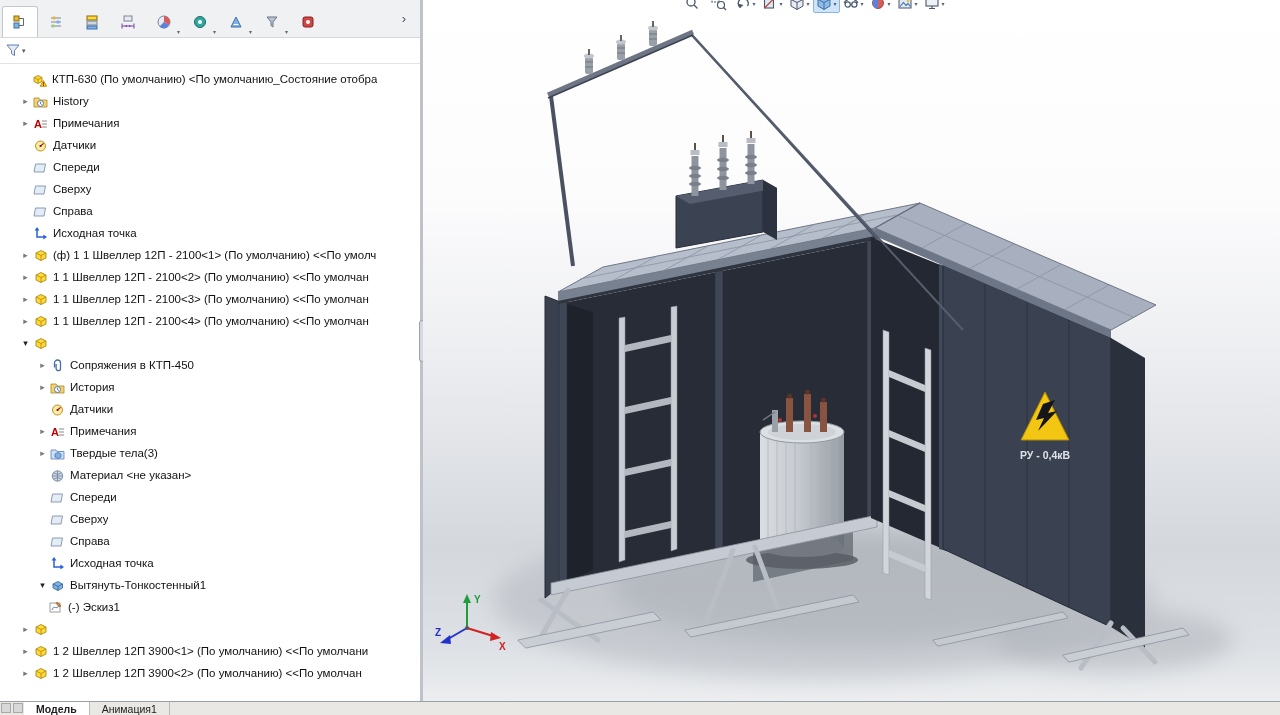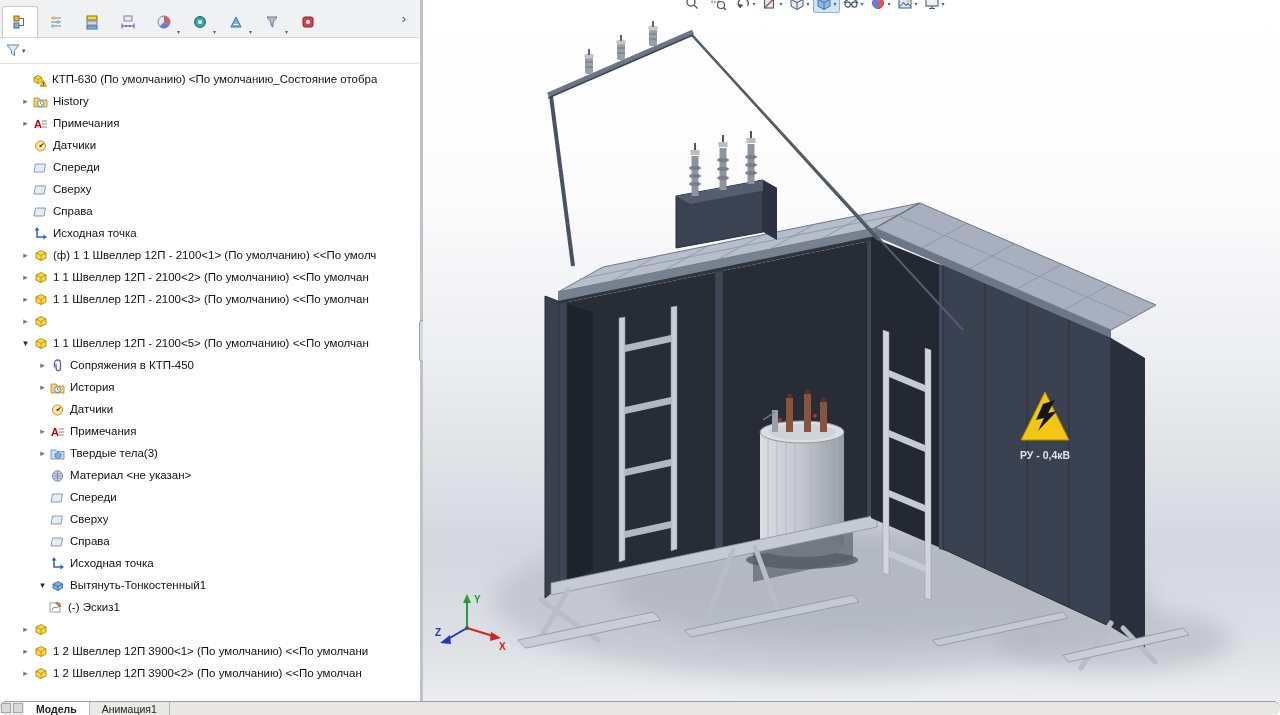--- a/index.html
+++ b/index.html
@@ -34,21 +34,21 @@
   .hud-item.active{background:#cfe4f8;border:1px solid #8ab4e8;border-radius:2px;}
   .hud-caret{font-size:6px;color:#53607a;margin-left:1px;}
   #fullscreen-btn{position:absolute;right:6px;top:0;height:12px;overflow:hidden;}
   #fullscreen-btn svg{margin-top:-5px;}
   
   #task-pane{position:absolute;right:0;top:33px;width:25px;display:flex;flex-direction:column;gap:5px;padding:2px 1px;background:#eef1f5;border:1px solid #c9cdd4;border-right:none;border-radius:3px 0 0 3px;}
   .task-btn{width:21px;height:21px;background:#fff;border:1px solid #c2c7cf;border-radius:2px;display:flex;align-items:center;justify-content:center;}
   
   #triad{position:absolute;left:10px;top:590px;}
   
-  #bottom-bar{position:absolute;left:0;top:701px;width:1280px;height:14px;background:#e9e8e5;border-top:1px solid #9aa0a8;display:flex;align-items:stretch;font-size:10.5px;border-radius:6px;}
+  #bottom-bar{position:absolute;left:0;top:701px;width:1280px;height:14px;background:#e9e8e5;border-top:1px solid #9aa0a8;display:flex;align-items:stretch;font-size:10.5px;}
   .split-btn{width:10px;height:10px;margin:1px 1px 0 1px;background:#d8d8d8;border:1px solid #a8a8a8;}
   .bottom-tab{padding:0 12px;display:flex;align-items:center;border-right:1px solid #b9b9b9;color:#222;}
   .bottom-tab.active{background:#fff;font-weight:bold;}
 </style>
 </head>
 <body>
 
 <div id="app">
 
   <div id="left-panel">
@@ -239,30 +239,30 @@
           <span class="tlabel">1 1 Швеллер 12П - 2100&lt;3&gt; (По умолчанию) &lt;&lt;По умолчан</span>
         </div>
         <div class="tree-row" style="padding-left: 19px;">
           <span class="arrow">▸</span>
           <span class="ticon">
             <svg width="15" height="15" viewBox="0 0 15 15">
               <path d="M3 5 L8 2.5 L13 5 L13 10 L8 12.5 L3 10 Z" fill="#ffd83d" stroke="#9a7d00" stroke-width=".8"></path>
               <path d="M3 5 L8 7.5 L13 5 M8 7.5 V12.5" stroke="#b08900" fill="none" stroke-width=".8"></path>
             </svg>
           </span>
+          <span class="tlabel">1 1 Швеллер 12П - 2100&lt;4&gt; (По умолчанию) &lt;&lt;По умолчан</span>
         </div>
         <div class="tree-row" style="padding-left: 19px;">
           <span class="arrow exp">▾</span>
           <span class="ticon">
             <svg width="15" height="15" viewBox="0 0 15 15">
               <path d="M3 5 L8 2.5 L13 5 L13 10 L8 12.5 L3 10 Z" fill="#ffd83d" stroke="#9a7d00" stroke-width=".8"></path>
               <path d="M3 5 L8 7.5 L13 5 M8 7.5 V12.5" stroke="#b08900" fill="none" stroke-width=".8"></path>
             </svg>
           </span>
-          <span class="tlabel">1 1 Швеллер 12П - 2100&lt;5&gt; (По умолчанию) &lt;&lt;По умолчан</span>
         </div>
         <div class="tree-row" style="padding-left: 36px;">
           <span class="arrow">▸</span>
           <span class="ticon">
             <svg width="15" height="15" viewBox="0 0 15 15">
               <path d="M4.5 9.5 V5 a3 3 0 0 1 6 0 v5.5 a2.2 2.2 0 0 1 -4.4 0 V6" fill="none" stroke="#4a6fa5" stroke-width="1.3"></path>
             </svg>
           </span>
           <span class="tlabel">Сопряжения в КТП-450</span>
         </div>

